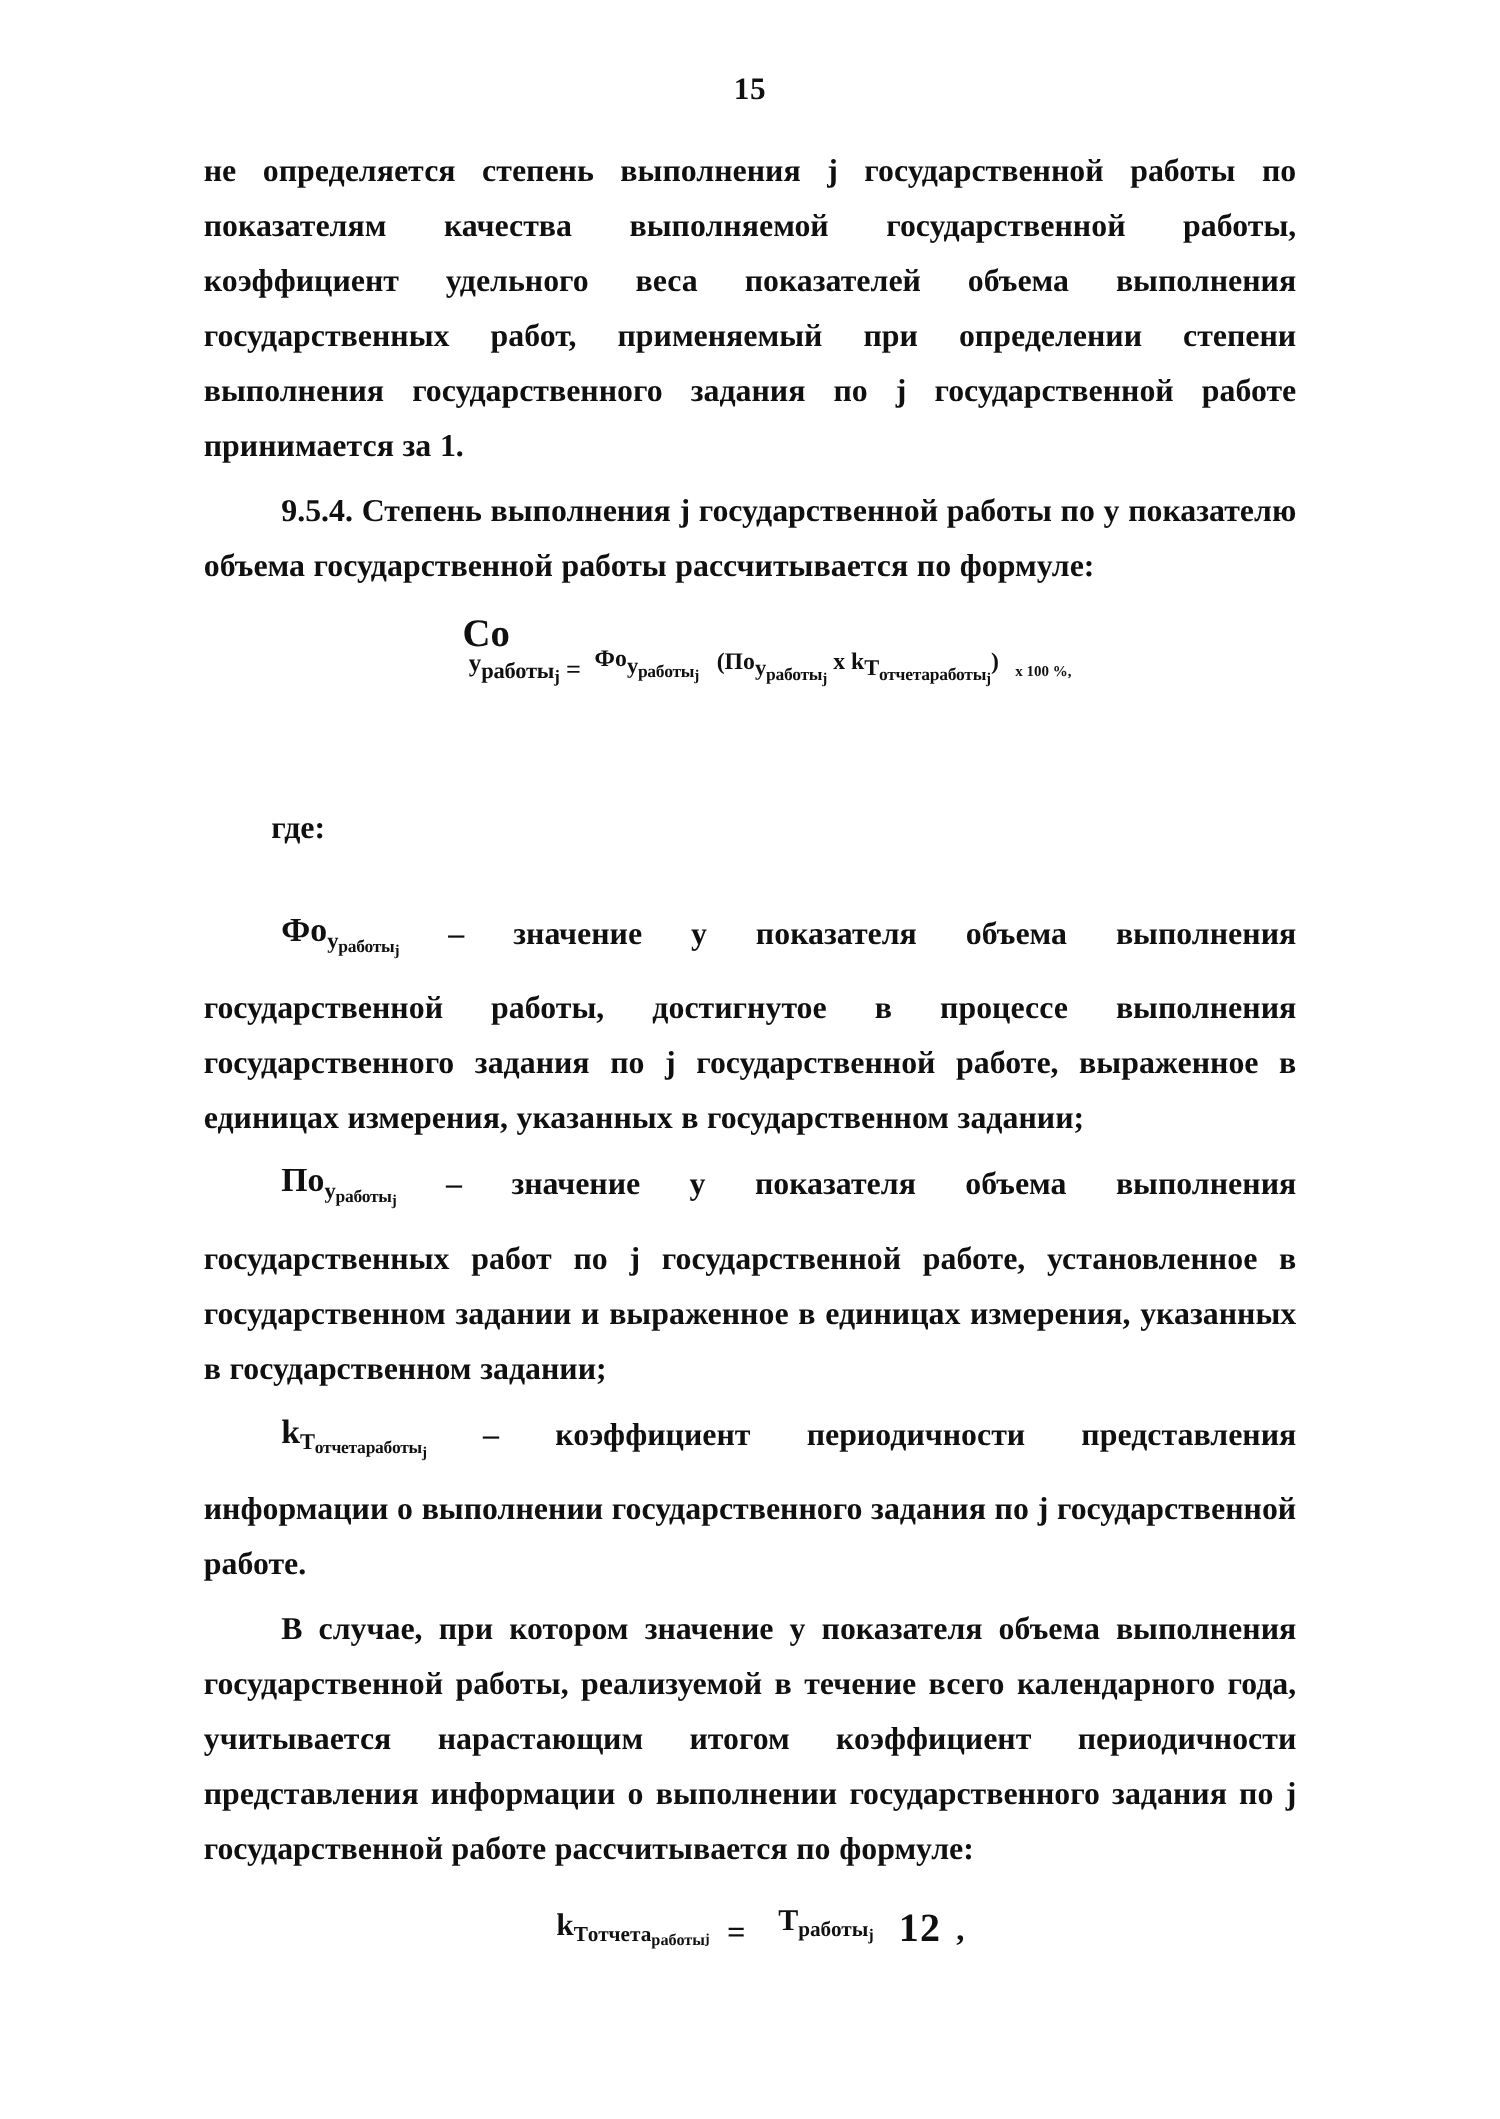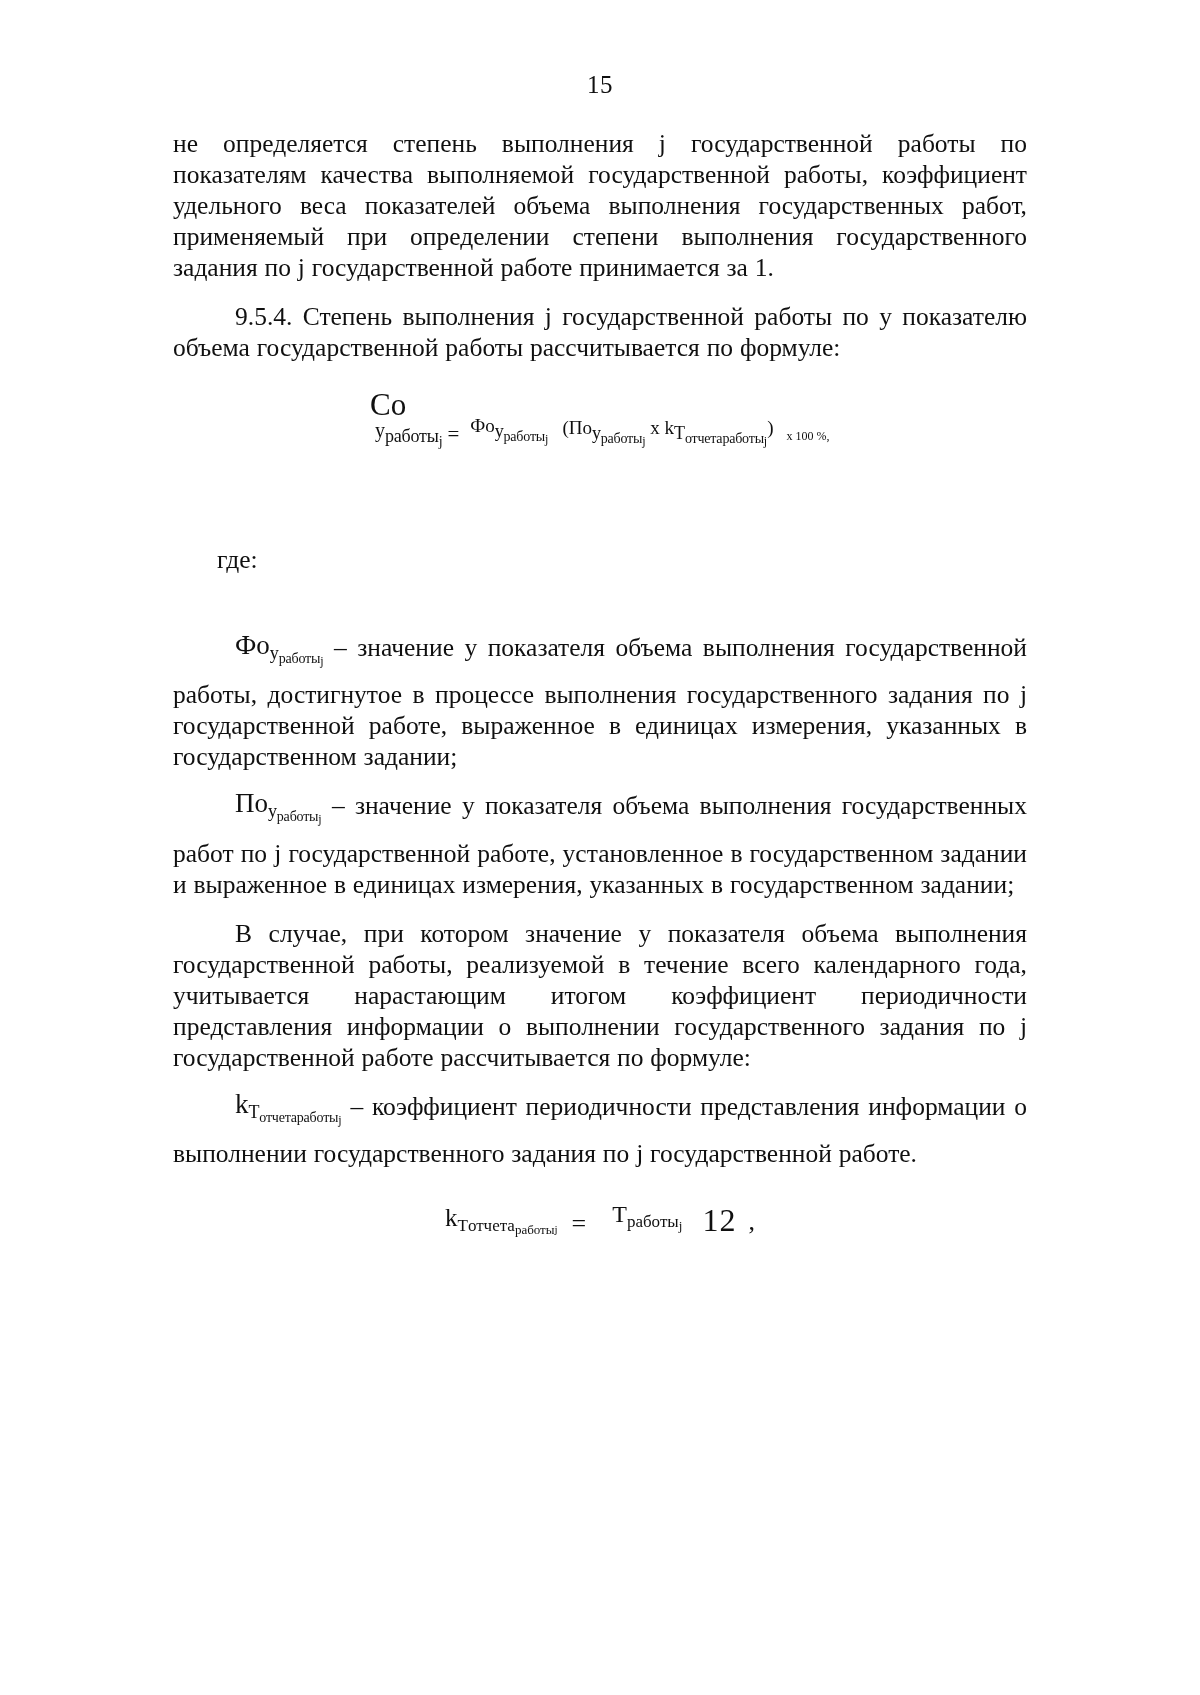--- a/index.html
+++ b/index.html
@@ -17,34 +17,35 @@
     width: 1200px;
     height: 1695px;
     margin: 0 auto;
     background: #ffffff;
     overflow: hidden;
     box-sizing: border-box;
   }
   .content {
     position: absolute;
     left: 155px;
-    top: 16px;
+    top: 3px;
     width: 890px;
+    font-weight: bold;
   }
   .page-number {
     text-align: center;
     font-size: 25px;
     padding-top: 55px;
     letter-spacing: 0.5px;
     height: 30px;
   }
   p.body-text {
-    margin: 18px;
+    margin: 8px;
     font-size: 25.5px;
-    line-height: 31px;
+    line-height: 44px;
     text-align: justify;
     text-justify: inter-word;
     word-spacing: 0.5px;
   }
   p.body-text.first-block {
     margin-top: 27px;
   }
   .indent {
     display: inline-block;
     width: 62px;
@@ -227,23 +228,23 @@
     <div class="spacer-sm"></div>
 
     <p class="where-line">где:</p>
 
     <div class="spacer-md"></div>
 
     <p class="body-text"><span class="indent"></span><span class="math term-inline"><span class="base">Фо</span><span class="s1">у</span><span class="s2">работы</span><span class="s3">j</span></span> <span>– значение у показателя объема выполнения государственной работы, достигнутое в процессе выполнения государственного задания по j государственной работе, выраженное в единицах измерения, указанных в государственном задании;</span></p>
 
     <p class="body-text"><span class="indent"></span><span class="math term-inline"><span class="base">По</span><span class="s1">у</span><span class="s2">работы</span><span class="s3">j</span></span> <span>– значение у показателя объема выполнения государственных работ по j государственной работе, установленное в государственном задании и выраженное в единицах измерения, указанных в государственном задании;</span></p>
 
+    <p class="body-text"><span class="indent"></span><span class="math term-inline"><span class="base">k</span><span class="s1">Т</span><span class="s2">отчета</span><span class="s2">работы</span><span class="s3">j</span></span> <span>– коэффициент периодичности представления информации о выполнении государственного задания по j государственной работе.</span></p>
+
     <p class="body-text"><span class="indent"></span><span>В случае, при котором значение у показателя объема выполнения государственной работы, реализуемой в течение всего календарного года, учитывается нарастающим итогом коэффициент периодичности представления информации о выполнении государственного задания по j государственной работе рассчитывается по формуле:</span></p>
-
-    <p class="body-text"><span class="indent"></span><span class="math term-inline"><span class="base">k</span><span class="s1">Т</span><span class="s2">отчета</span><span class="s2">работы</span><span class="s3">j</span></span> <span>– коэффициент периодичности представления информации о выполнении государственного задания по j государственной работе.</span></p>
 
     <div class="formula-2 math">
       <span class="eq-row">
 
         <span class="lhs"><span>k</span><span class="frac-2-sub1">Т</span><span class="frac-2-sub1">отчета</span><span class="frac-2-sub2">работы</span><span class="frac-2-sub2" style="font-size:11px">j</span></span>
 
         <span class="eqsign">=</span>
 
         <span class="frac">
           <span class="num"><span>Т</span><span class="frac-2-sub1">работы</span><span class="frac-2-sub2">j</span></span>

